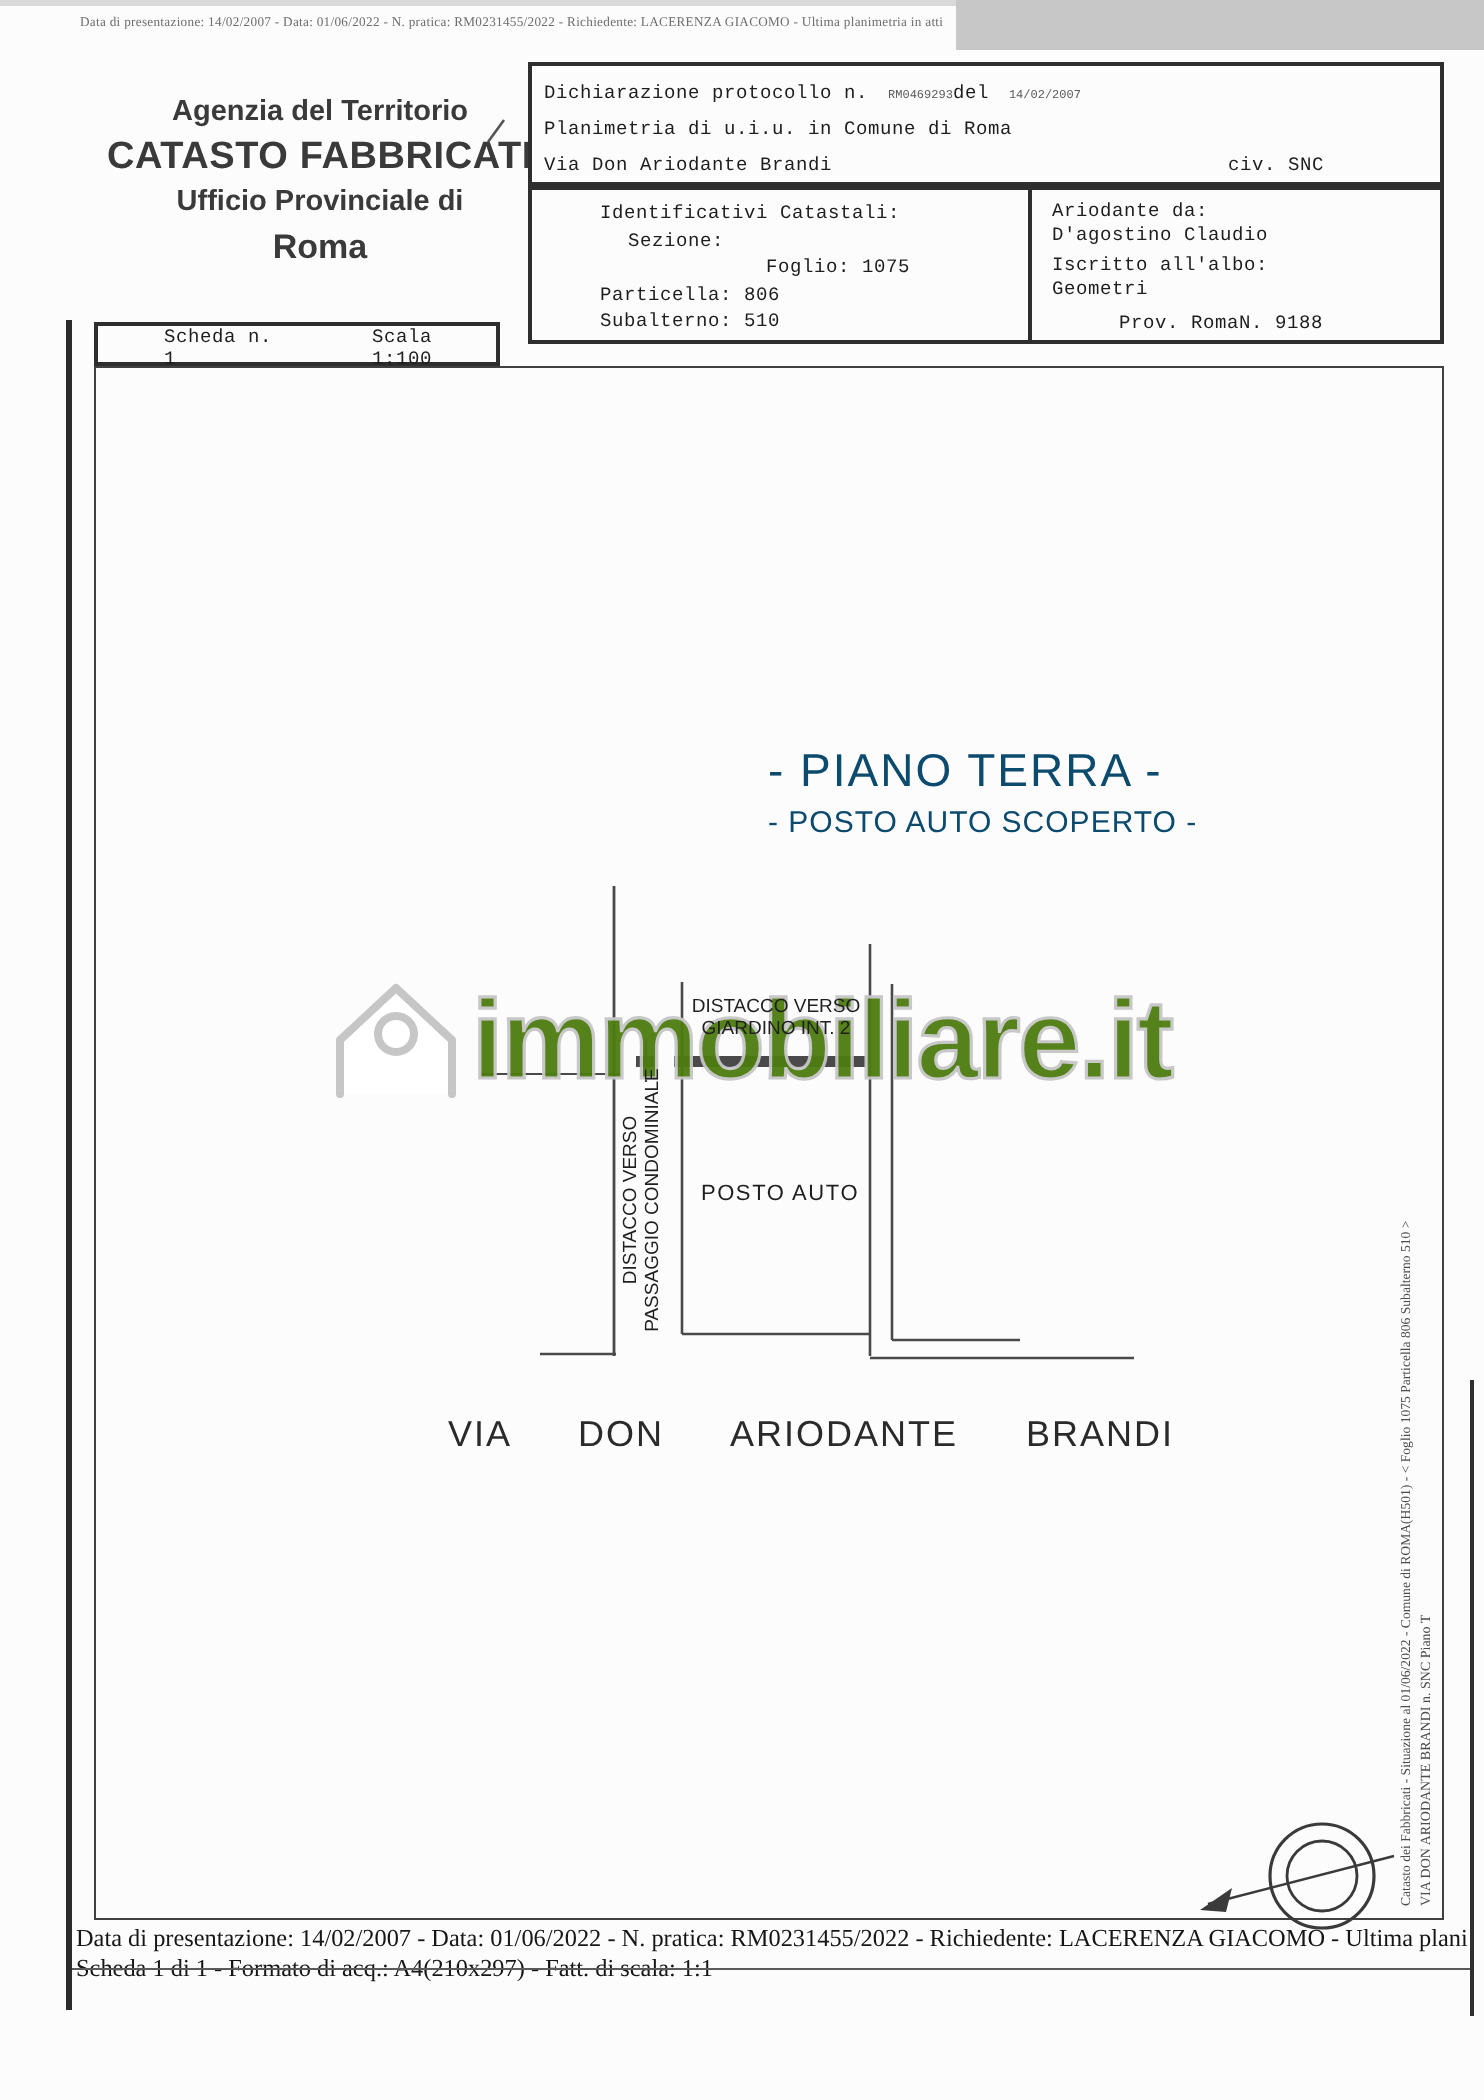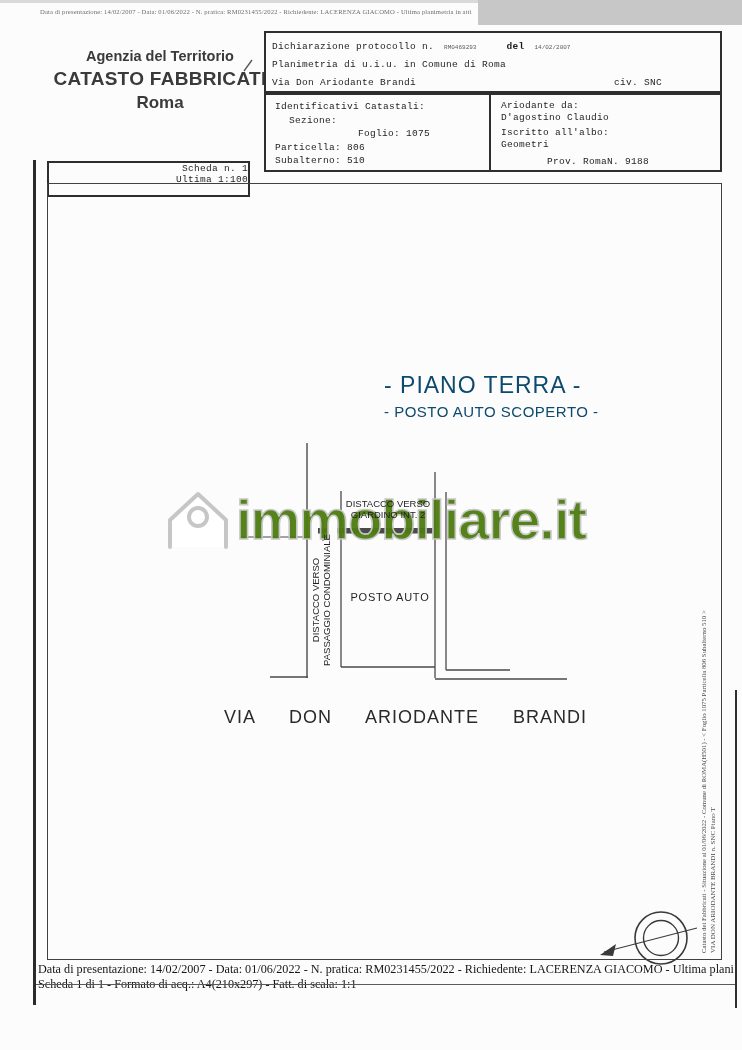--- a/index.html
+++ b/index.html
@@ -14,41 +14,41 @@
             color:#6d6d6d;white-space:nowrap;letter-spacing:.15px;}
 
   
   .agency{left:53px;top:46px;width:214px;text-align:center;color:#3a3a3a;font-weight:bold;}
   .agency .l1{font-size:14.5px;line-height:21px;}
   .agency .l2{font-size:19px;line-height:24px;letter-spacing:.3px;}
   .agency .l3{font-size:14.5px;line-height:21px;}
   .agency .l4{font-size:17px;line-height:23px;}
 
   
-  .tw{font-family:"Liberation Mono",monospace;font-size:9.5px;letter-spacing:.3px;color:#1e1e1e;}
+  .tw{font-family:"Liberation Mono",monospace;font-size:9.5px;letter-spacing:.3px;color:#1e1e1e;padding-left:25px;}
   .box{border:2px solid #2e2e2e;background:transparent;box-sizing:border-box;}
   .dich{left:264px;top:31px;width:458px;height:62px;padding:5px 6px 0 6px;}
   .dich .row{height:18px;line-height:18px;white-space:nowrap;}
   .tiny{font-size:6px;color:#5a5a5a;letter-spacing:0;}
   .dich .num{margin-left:10px;}
-  .dich .del{margin-left:30px;font-weight:bold;}
+  .dich .del{}
   .dich .date{margin-left:10px;}
   .dich .street-row{display:flex;justify-content:space-between;padding-right:52px;}
 
   .ident{left:264px;top:93px;width:458px;height:79px;display:flex;}
   .ident-left{width:223px;box-sizing:border-box;padding:5px 0 0 9px;}
   .ident-left div{line-height:13.5px;}
   .ind1{padding-left:14px;}
   .ind2{padding-left:24px;text-align:center;}
   .ident-right{flex:1;border-left:2px solid #2e2e2e;box-sizing:border-box;
                padding:5px 25px 0 10px;}
   .ident-right .grp{line-height:11.5px;margin-bottom:4px;}
   .prov-row{display:flex;justify-content:center;margin-top:6px;line-height:12px;}
 
-  .scheda{left:47px;top:161px;width:203px;height:36px;display:flex;align-items:flex-end;flex-direction:column;}
+  .scheda{left:47px;top:161px;width:203px;height:22px;display:flex;align-items:flex-start;}
   .scheda .s1{margin-left:8px;}
   .scheda .s2{margin-left:42px;}
 
   
   .frame{left:47px;top:183px;width:675px;height:777px;border:1.6px solid #404040;
          box-sizing:border-box;z-index:1;}
 
   .plan-svg{left:0;top:0;width:742px;height:1050px;z-index:2;pointer-events:none;}
 
   
@@ -96,20 +96,21 @@
 
 <div class="page">
 
   <div class="abs top-strip"></div>
   <div class="abs top-gray"></div>
   <div class="abs top-note">Data di presentazione: 14/02/2007 - Data: 01/06/2022 - N. pratica: RM0231455/2022 - Richiedente: LACERENZA GIACOMO - Ultima planimetria in atti</div>
 
   <div class="abs agency">
     <div class="l1">Agenzia del Territorio</div>
     <div class="l2">CATASTO FABBRICATI</div>
+    <div class="l3">Ufficio Provinciale di</div>
     <div class="l4">Roma</div>
   </div>
 
   <div class="abs box dich tw">
     <div class="row">
       <span>Dichiarazione protocollo n.</span><span class="tiny num">RM0469293</span><span class="del">del</span><span class="tiny date">14/02/2007</span>
     </div>
     <div class="row">Planimetria di u.i.u. in Comune di Roma</div>
     <div class="row street-row">
       <span>Via Don Ariodante Brandi</span>
@@ -136,21 +137,21 @@
       </div>
       <div class="prov-row">
         <span>Prov. Roma</span>
         <span>N. 9188</span>
       </div>
     </div>
   </div>
 
   <div class="abs box scheda tw">
     <span class="s1">Scheda n. 1</span>
-    <span class="s2">Ultima 1:100</span>
+    <span class="s2">Scala 1:100</span>
   </div>
 
   <div class="abs frame"></div>
 
   <svg class="abs plan-svg" viewBox="0 0 742 1050" xmlns="http://www.w3.org/2000/svg">
 
     <path d="M244 71 L252 60" stroke="#555" stroke-width="1.3" fill="none"></path>
 
     <path d="M307 443 V678" stroke="#4a4a4a" stroke-width="1.4" fill="none"></path>
 

